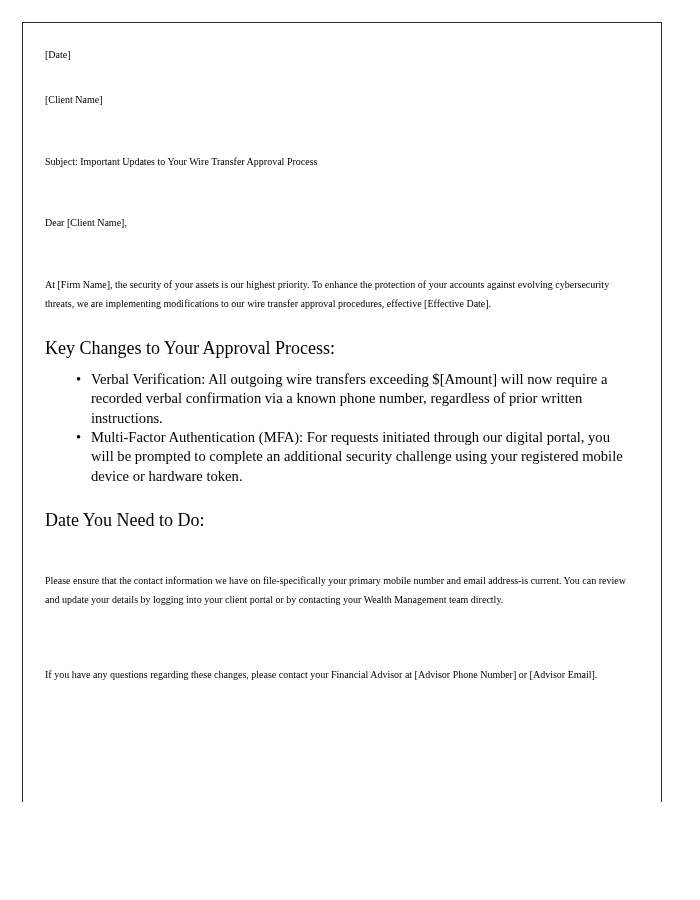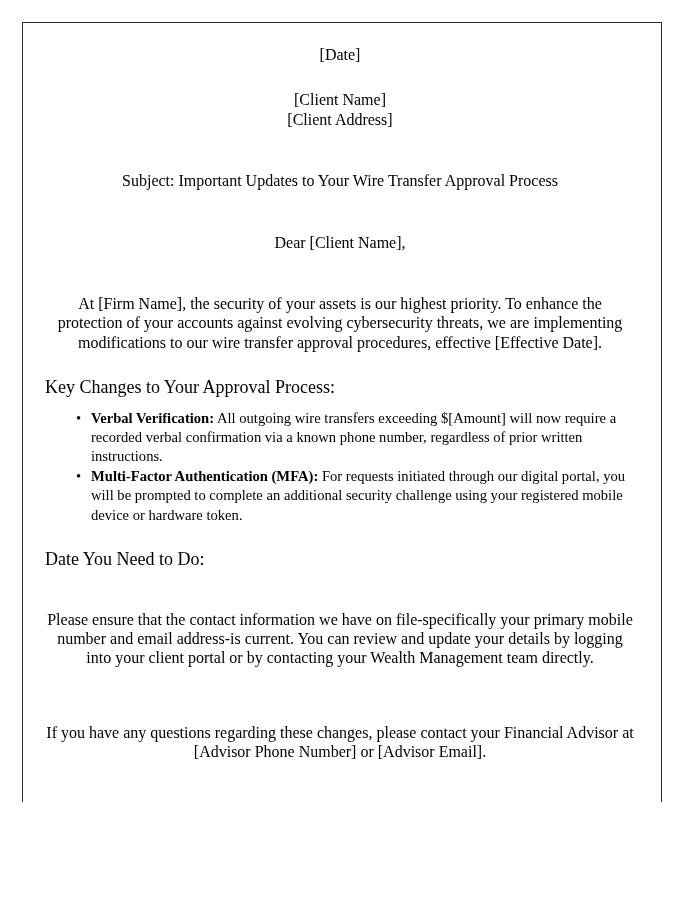--- a/index.html
+++ b/index.html
@@ -27,23 +27,23 @@
     background: #ffffff;
     overflow: hidden;
   }
 
   #content {
     padding: 22px 26px 0 22px;
   }
 
   .line,
   .para {
-    font-size: 16px;
+    font-size: 10px;
     line-height: 19.4px;
-    text-align: center;
+    text-align: left;
   }
 
   .para {
     margin: 16px 0 13px 0;
   }
 
   .block {
     margin: 0 0 13px 0;
   }
 
@@ -77,39 +77,38 @@
   ul.bullets li::before {
     content: "\2022";
     position: absolute;
     left: -15px;
     top: 0;
     font-size: 14.6px;
     line-height: 19.4px;
   }
 
   .lbl {
-    font-weight: bold;
+    font-weight: normal;
     text-align: right;
   }
 </style>
 </head>
 <body>
 
 <div id="page">
   <div id="content">
 
     <div class="block">
       <div class="line">[Date]</div>
     </div>
 
     <div class="spacer-sm"></div>
 
     <div class="block">
       <div class="line">[Client Name]</div>
-      <div class="line">[Client Address]</div>
     </div>
 
     <div class="spacer-sm"></div>
 
     <p class="para">Subject: Important Updates to Your Wire Transfer Approval Process</p>
 
     <div class="spacer-sm"></div>
 
     <p class="para">Dear [Client Name],</p>
 

